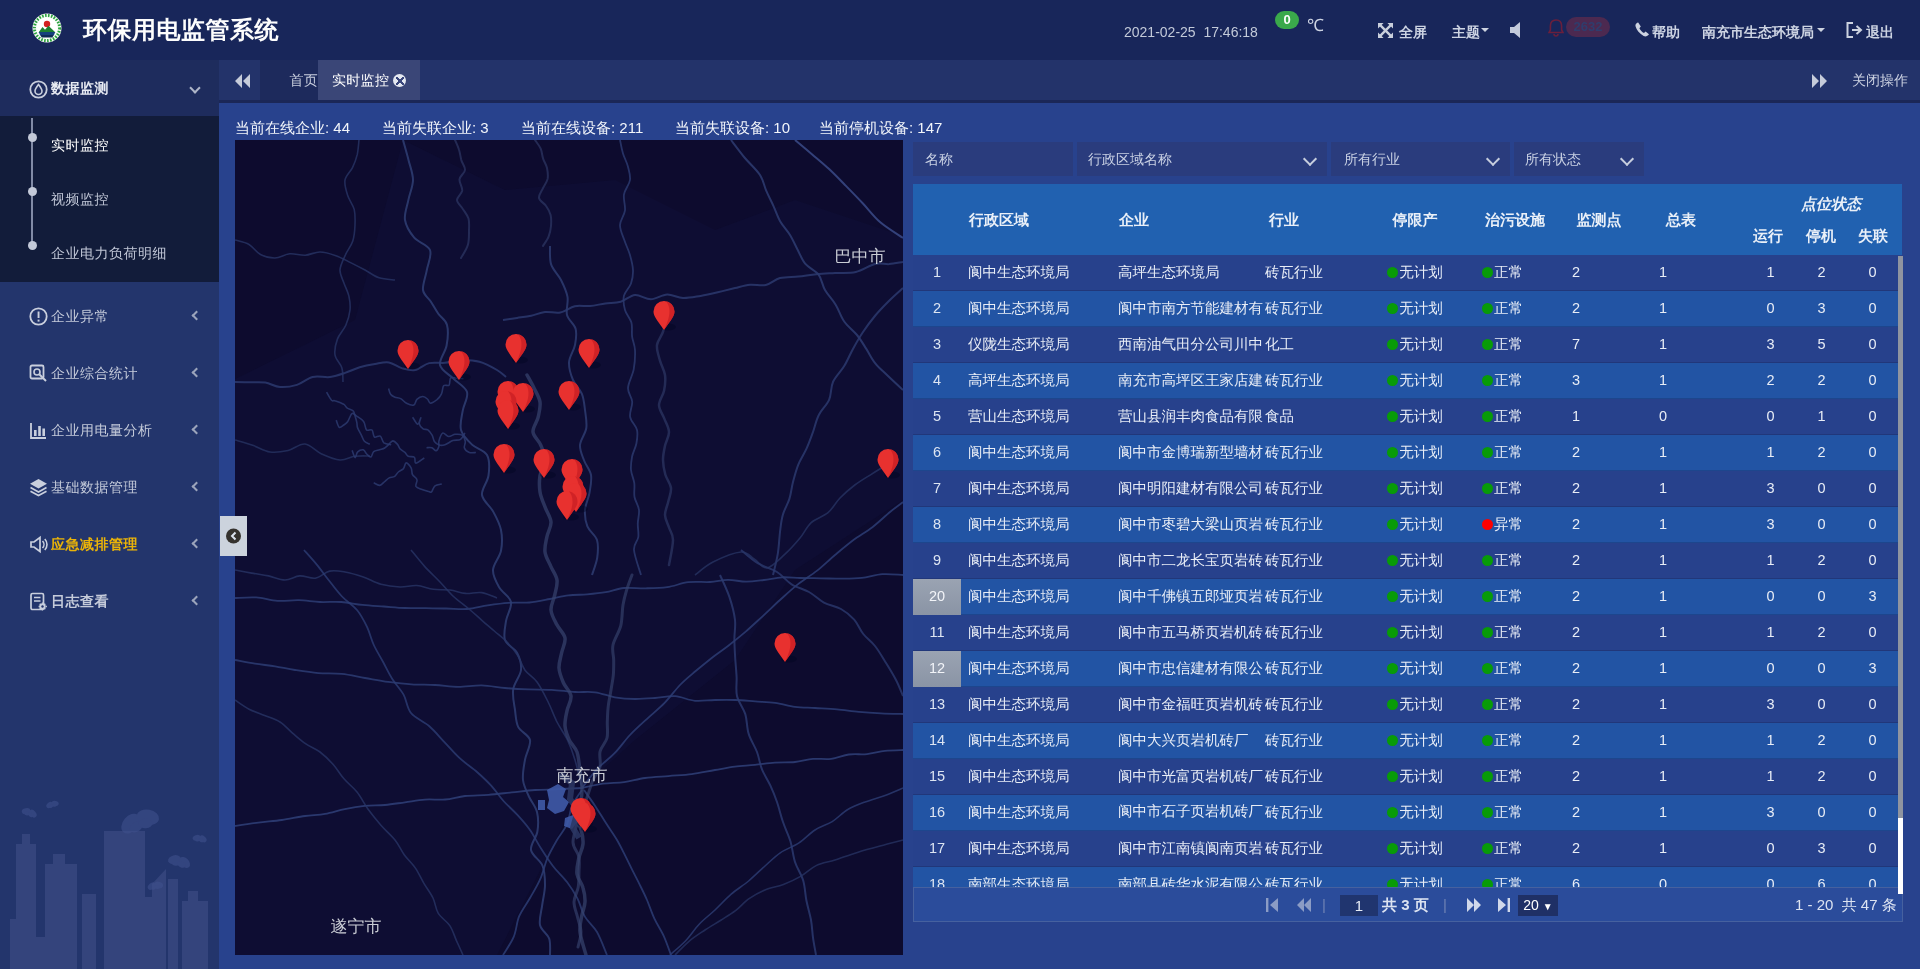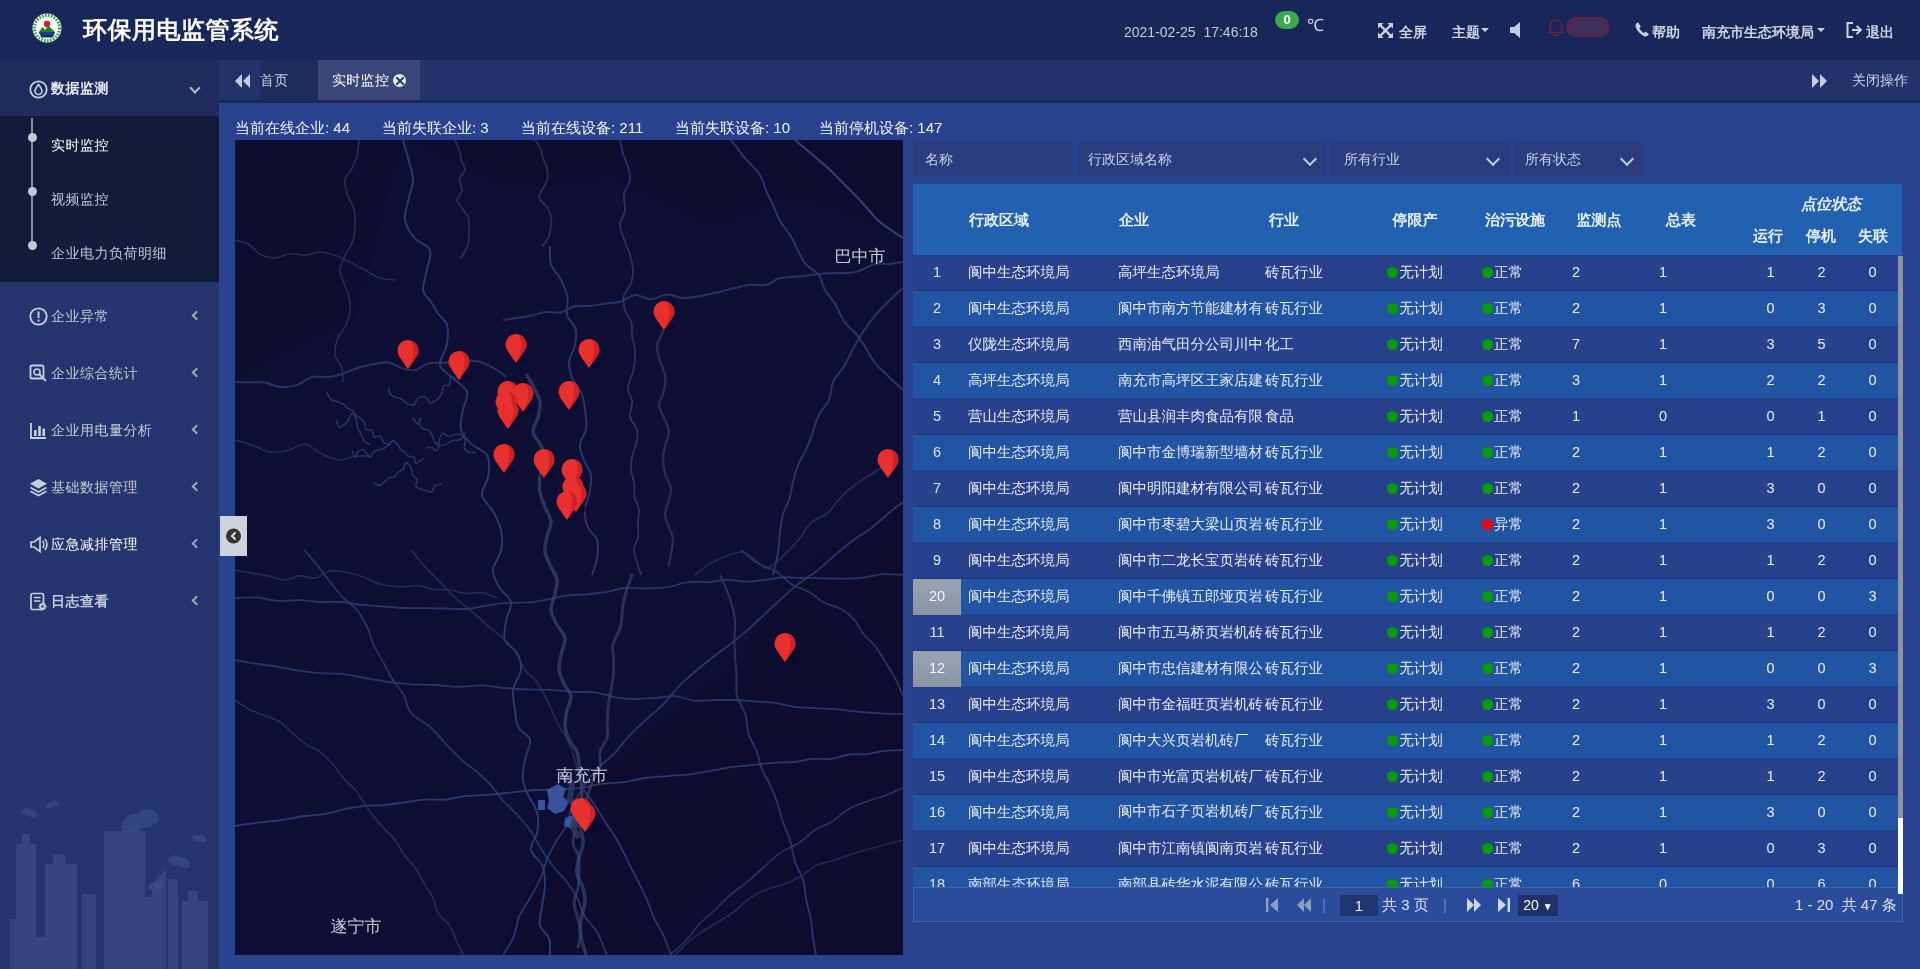--- a/index.html
+++ b/index.html
@@ -13,21 +13,21 @@
 #mhead{position:absolute;left:0;top:0;width:219px;height:56px;background:#1e2c5d;}
 #subpanel{position:absolute;left:0;top:56px;width:219px;height:166px;background:#121c3a;}
 .mtxt{position:absolute;left:51px;font-size:14px;font-weight:bold;color:#c9cfdd;letter-spacing:0.5px;}
 .subtxt{position:absolute;left:51px;font-size:14px;color:#c0c6d6;letter-spacing:0.5px;}
 .chev-d{position:absolute;left:191px;width:8px;height:8px;border-left:2px solid #aeb5c8;border-bottom:2px solid #aeb5c8;transform:rotate(-45deg);}
 .chev-l{position:absolute;left:193px;width:7px;height:7px;border-left:2px solid #9ba4bb;border-bottom:2px solid #9ba4bb;transform:rotate(45deg);}
 #subline{position:absolute;left:31px;top:58px;width:2px;height:127px;background:#828ba6;}
 .subdot{position:absolute;left:27.5px;width:9px;height:9px;border-radius:50%;background:#c3c9d8;}
 
 #tabbar{position:absolute;left:219px;top:60px;width:1701px;height:40px;background:#23336a;}
-.tab{position:absolute;top:0;height:40px;line-height:40px;text-align:left;font-size:14px;letter-spacing:0.3px;}
+.tab{position:absolute;top:0;height:40px;line-height:40px;text-align:right;font-size:14px;letter-spacing:0.3px;}
 
 #content{position:absolute;left:219px;top:100px;width:1701px;height:869px;background:#28428d;}
 .stat{position:absolute;top:19px;font-size:15px;color:#f2f5fa;}
 #darkstrip{position:absolute;left:0;top:0;width:1701px;height:3px;background:#1b2757;}
 
 #map{position:absolute;left:16px;top:40px;width:668px;height:815px;background:#0d0b2e;}
 #collapse{position:absolute;left:1px;top:416px;width:27px;height:40px;background:#ccd3dd;}
 
 .fbox{position:absolute;top:42px;height:34px;background:#2a3c7d;color:#c9d1e4;font-size:14px;}
 .fbox .ph{position:absolute;top:9px;}
@@ -134,21 +134,21 @@
       <path d="M9.5 1 L18 5.8 L9.5 10.6 L1 5.8 Z" fill="#c9cfdd"></path>
       <path d="M1.5 9.6 L9.5 14 L17.5 9.6" fill="none" stroke="#c9cfdd" stroke-width="1.7"></path>
       <path d="M1.5 13.2 L9.5 17.6 L17.5 13.2" fill="none" stroke="#c9cfdd" stroke-width="1.7"></path>
     </svg>
     <div class="mtxt" style="top:419px;font-weight:normal;color:#c5cbda;">基础数据管理</div>
     <span class="chev-l" style="top:423px;"></span>
     <svg class="abs" style="left:29px;top:475px;" width="19" height="19" viewBox="0 0 19 19">
       <path d="M2 7 v5 h3 l6 4.5 V2.5 L5 7 Z" fill="none" stroke="#c9cfdd" stroke-width="1.7"></path>
       <path d="M13.5 6 a5 5 0 0 1 0 7 M15.8 4 a8 8 0 0 1 0 11" fill="none" stroke="#c9cfdd" stroke-width="1.6"></path>
     </svg>
-    <div class="mtxt" style="top:476px;font-weight:normal;color:#ffffff;">应急减排管理</div>
+    <div class="mtxt" style="top:476px;font-weight:bold;color:#eab308;">应急减排管理</div>
     <span class="chev-l" style="top:480px;"></span>
     <svg class="abs" style="left:29px;top:532px;" width="19" height="19" viewBox="0 0 19 19">
       <rect x="2" y="1.5" width="12.5" height="16" rx="1.5" fill="none" stroke="#c9cfdd" stroke-width="1.7"></rect>
       <path d="M5 5.5 h6.5 M5 9 h6.5" stroke="#c9cfdd" stroke-width="1.5"></path>
       <g fill="#c9cfdd">
         <circle cx="13.5" cy="14.5" r="3.2"></circle>
         <circle cx="13.5" cy="14.5" r="1.2" fill="#23356c"></circle>
         <path d="M13.5 10.6 v1.2 M13.5 17.2 v1.2 M9.6 14.5 h1.2 M16.7 14.5 h1.2 M10.7 11.7 l0.9 0.9 M15.4 16.4 l0.9 0.9 M16.3 11.7 l-0.9 0.9 M11.6 16.4 l-0.9 0.9" stroke="#c9cfdd" stroke-width="1.3"></path>
       </g>
     </svg>
@@ -659,21 +659,21 @@
           <path d="M2 0 h2.4 v14 H2 Z M14 0 L6 7 L14 14 Z"></path>
         </g>
       </svg>
       <svg class="abs" style="left:382px;top:10px;" width="16" height="14" viewBox="0 0 16 14">
         <g fill="#8b9cc5">
           <path d="M8 0 L1 7 L8 14 Z M15 0 L8 7 L15 14 Z"></path>
         </g>
       </svg>
       <div class="pgt" style="left:408px;color:#6f82b4;">|</div>
       <div class="abs" style="left:426px;top:7px;width:38px;height:21px;background:#20356f;color:#e8edf6;font-size:15px;text-align:center;line-height:21px;">1</div>
-      <div class="pgt" style="left:468px;">共 3 页</div>
+      <div class="pgt" style="left:468px;font-weight:bold;">共 3 页</div>
       <div class="pgt" style="left:529px;color:#6f82b4;">|</div>
       <svg class="abs" style="left:552px;top:10px;" width="16" height="14" viewBox="0 0 16 14">
         <g fill="#d0d8ea">
           <path d="M1 0 L8 7 L1 14 Z M8 0 L15 7 L8 14 Z"></path>
         </g>
       </svg>
       <svg class="abs" style="left:582px;top:10px;" width="16" height="14" viewBox="0 0 16 14">
         <g fill="#d0d8ea">
           <path d="M2 0 L10 7 L2 14 Z M11.6 0 H14 v14 h-2.4 Z"></path>
         </g>

